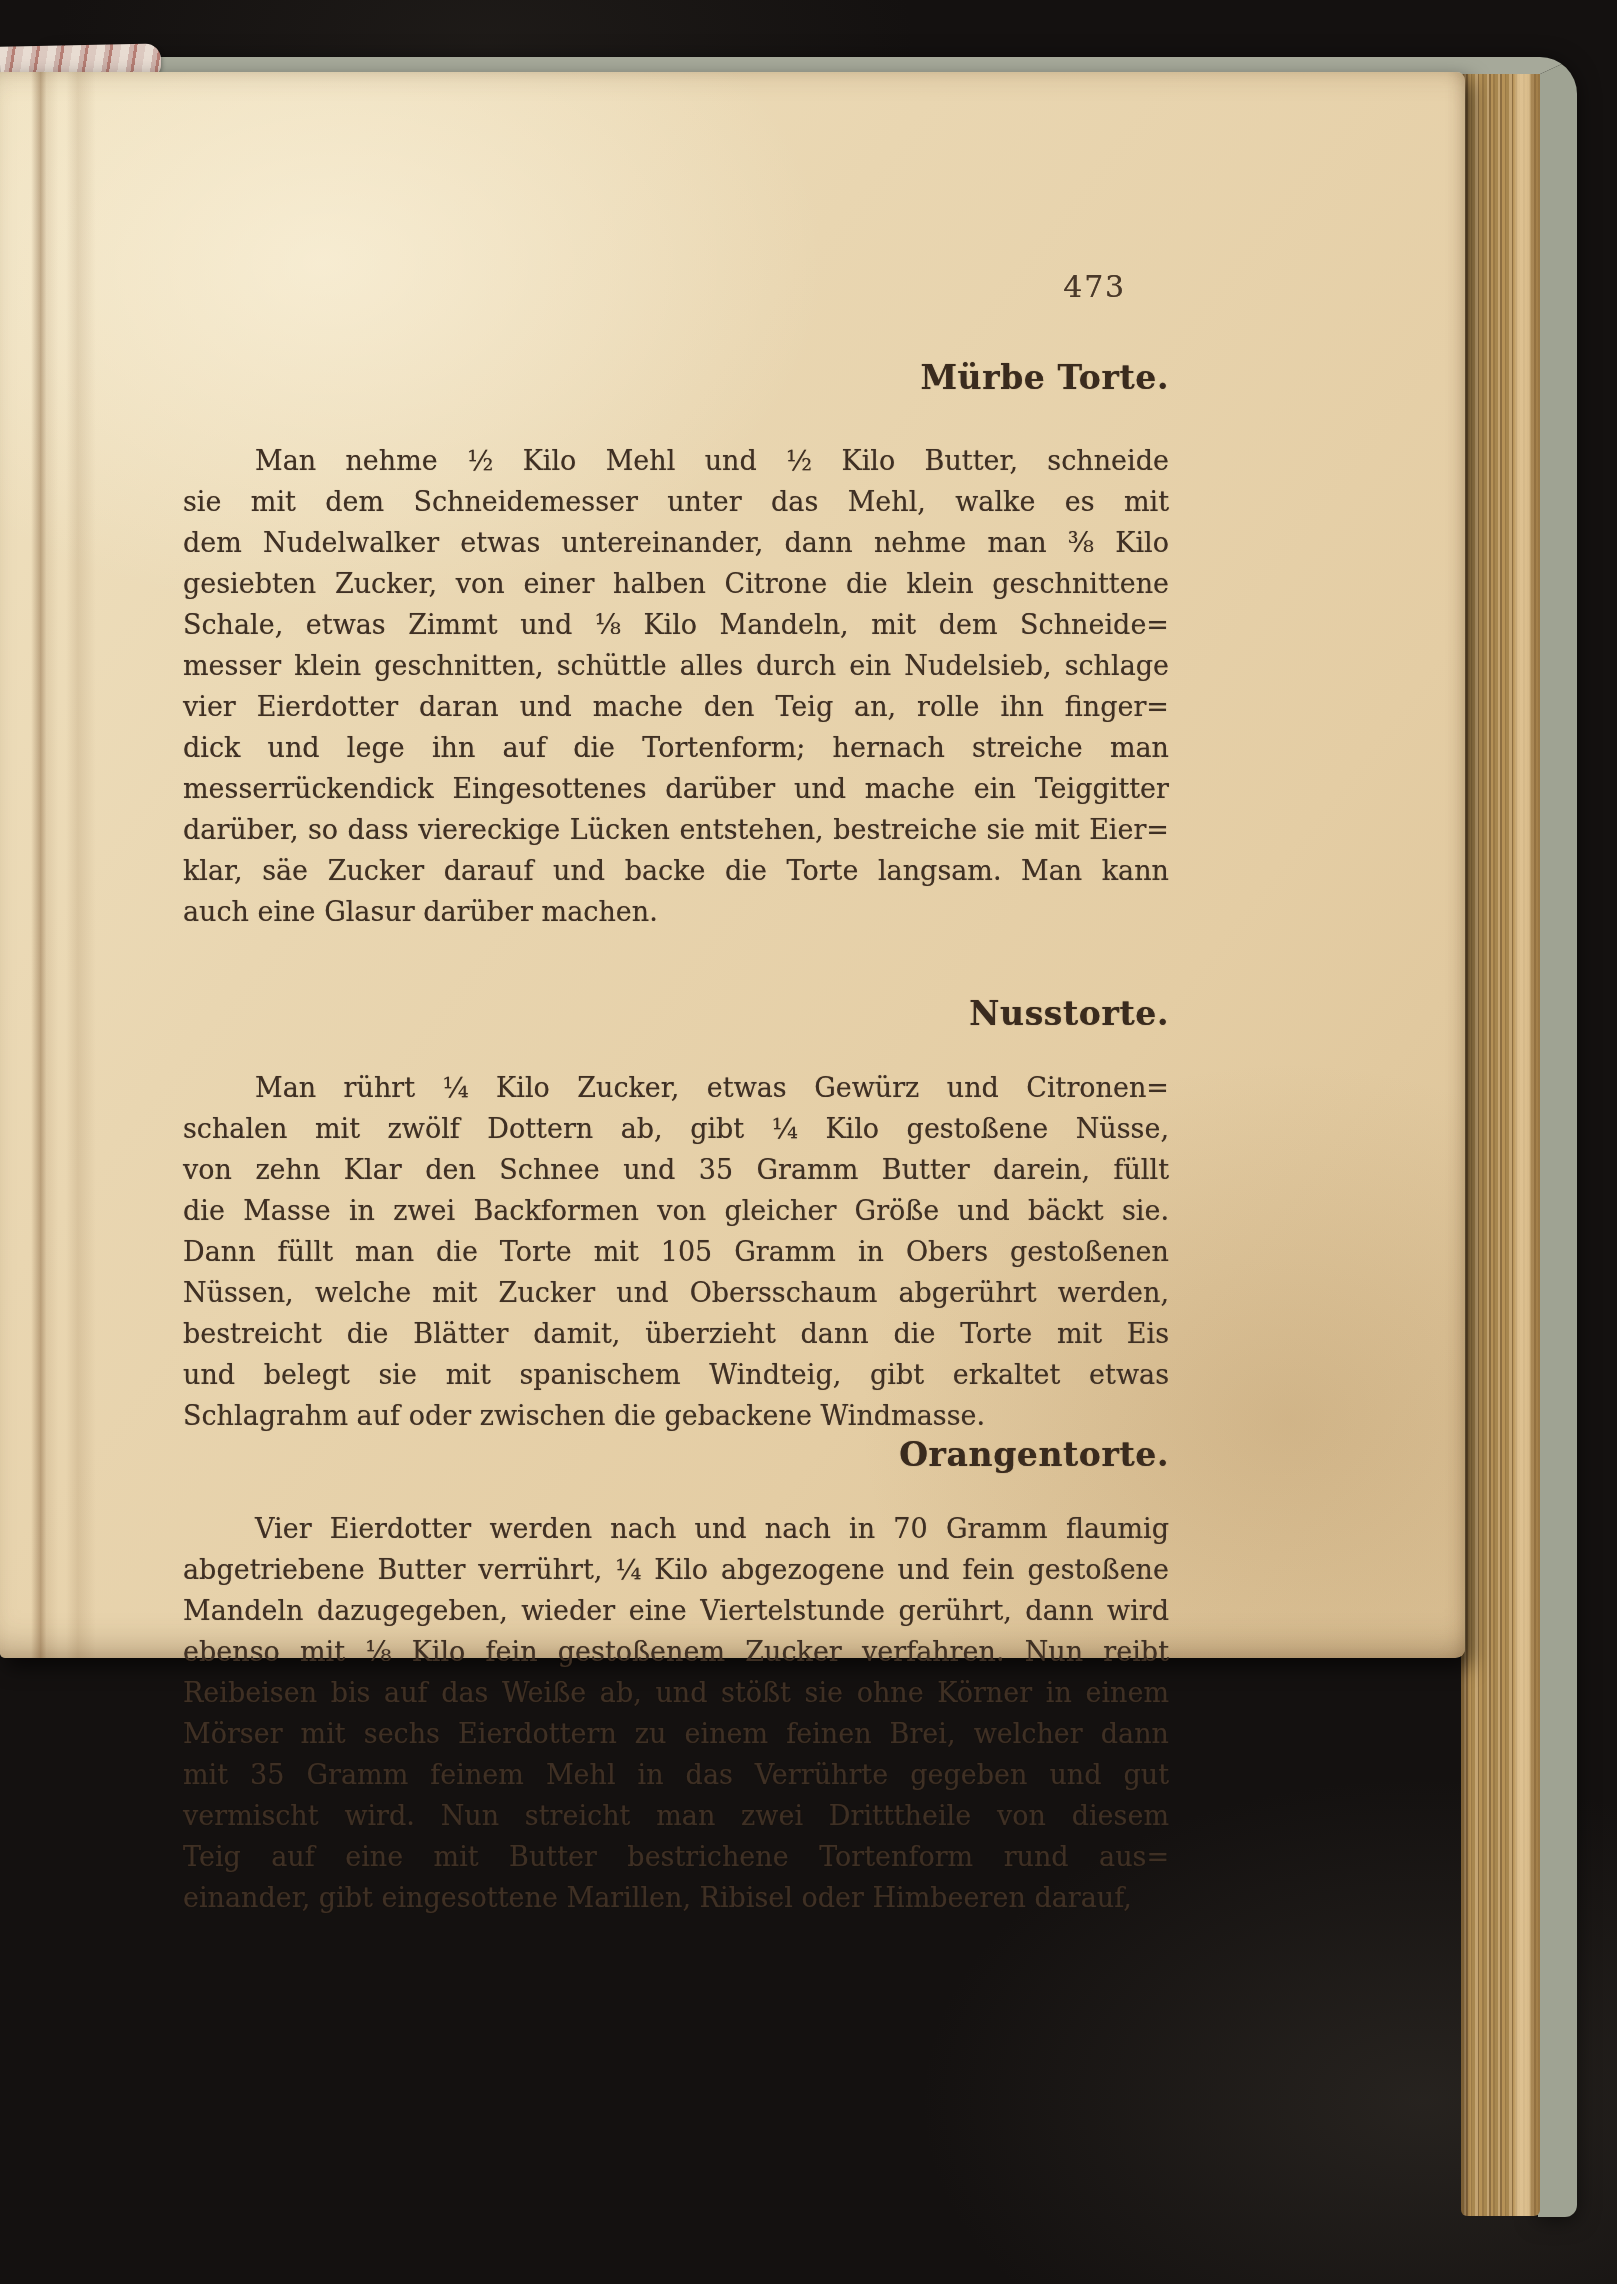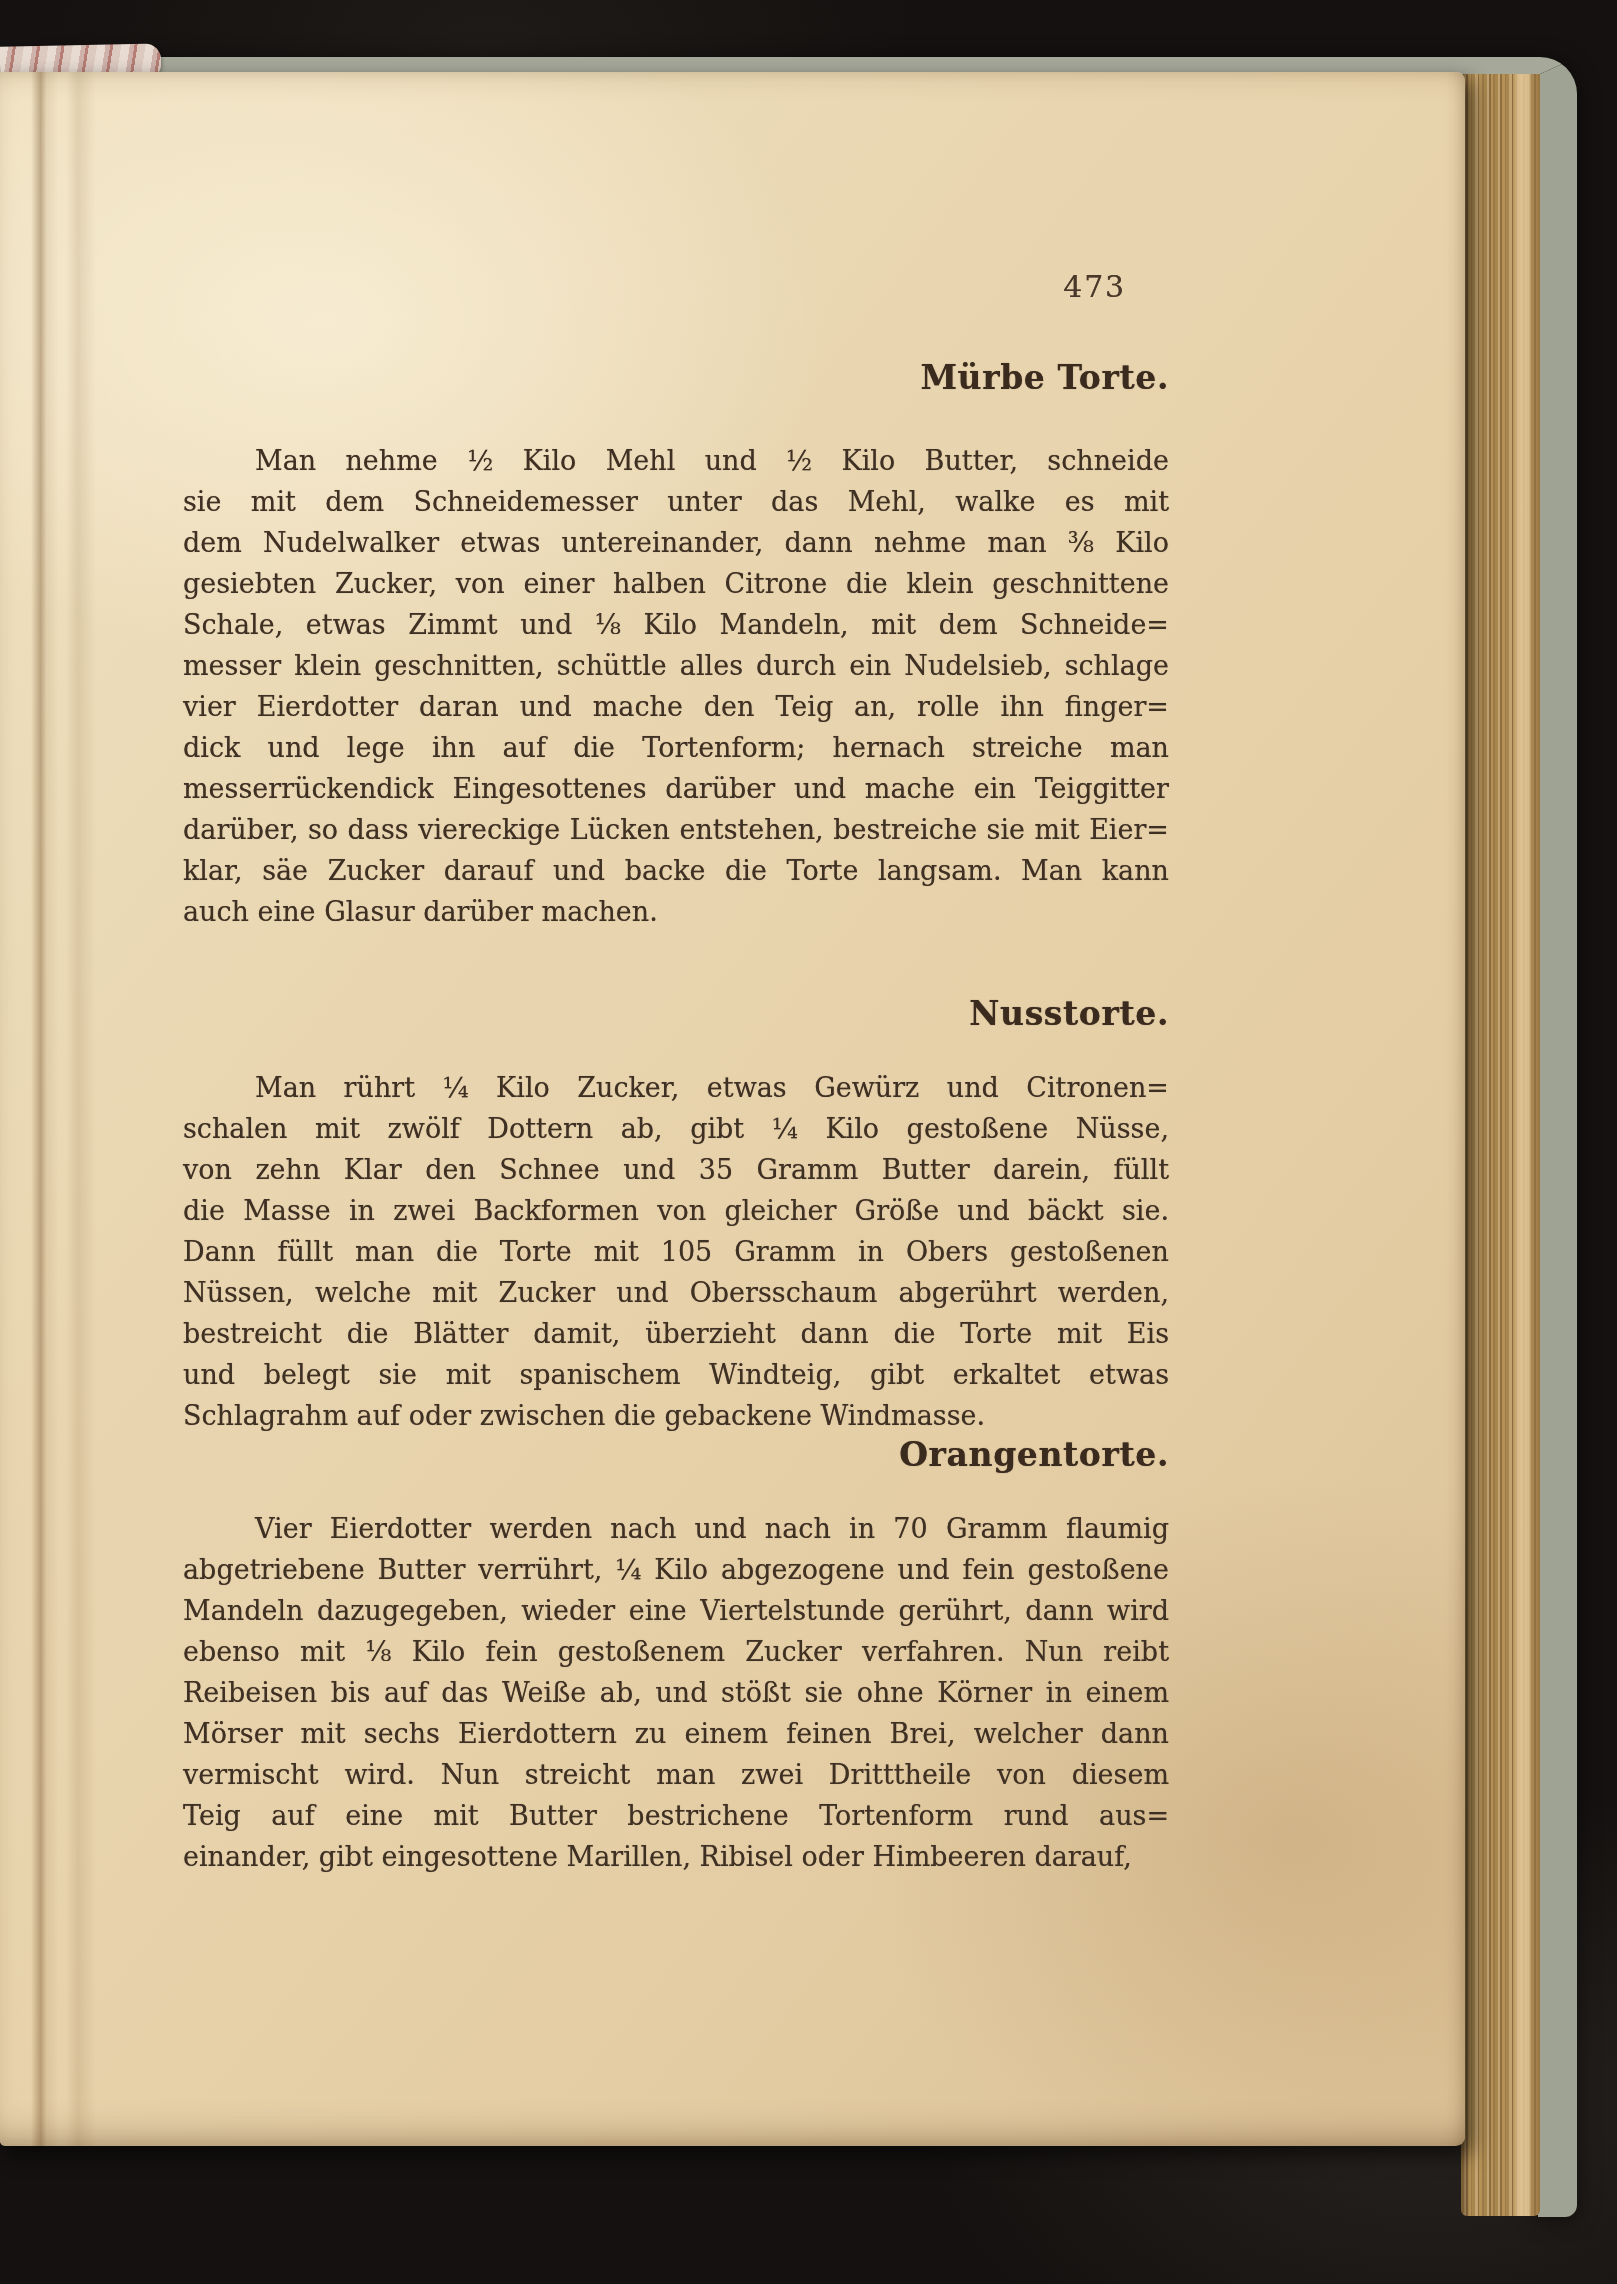--- a/index.html
+++ b/index.html
@@ -34,21 +34,21 @@
   .page-edges{
     position:absolute; left:1461px; top:74px; width:79px; height:2142px;
     background:
       linear-gradient(90deg, rgba(40,20,5,0.35) 0 4%, transparent 12%),
       linear-gradient(90deg, transparent 0 66%, rgba(226,198,150,0.85) 72% 86%, rgba(150,115,65,0.6) 90%),
       repeating-linear-gradient(90deg,
         #a8874f 0 3px, #c4a471 3px 5.4px, #8d6e41 5.4px 7.2px, #b69257 7.2px 9.6px, #9b7a47 9.6px 11.3px);
     border-radius:0 0 6px 6px;
   }
   .page{
-    position:absolute; left:0px; top:72px; width:1465px; height:2074px;
+    position:absolute; left:0px; top:72px; width:1465px; height:1586px;
     background:
       radial-gradient(776px 538px at 22% 12%, rgba(255,249,230,0.55), transparent 65%),
       radial-gradient(717px 597px at 88% 85%, rgba(150,108,58,0.20), transparent 60%),
       linear-gradient(128deg, #f0e2c1 0%, #e9d6b1 35%, #e4cda4 70%, #dbc195 100%);
     border-radius:0 8.4px 9.6px 4.8px;
     box-shadow:
       inset -10.8px 0 18px -10.8px rgba(90,60,30,0.35),
       inset 0 -27.5px 36px -23px rgba(75,48,22,0.40),
       inset 0 20.3px 30px -23px rgba(110,80,45,0.30),
       6px 8.4px 20.3px rgba(0,0,0,0.6);
@@ -137,20 +137,21 @@
 
       <div>
         <div class="recipe-title t3">Orangentorte.</div>
         <div class="para">
           <div class="line indent">Vier Eierdotter werden nach und nach in 70 Gramm flaumig</div>
           <div class="line">abgetriebene Butter verrührt, ¼ Kilo abgezogene und fein gestoßene</div>
           <div class="line">Mandeln dazugegeben, wieder eine Viertelstunde gerührt, dann wird</div>
           <div class="line">ebenso mit ⅛ Kilo fein gestoßenem Zucker verfahren. Nun reibt</div>
           <div class="line">Reibeisen bis auf das Weiße ab, und stößt sie ohne Körner in einem</div>
           <div class="line">Mörser mit sechs Eierdottern zu einem feinen Brei, welcher dann</div>
+          <div class="line">mit 35 Gramm feinem Mehl in das Verrührte gegeben und gut</div>
           <div class="line">vermischt wird. Nun streicht man zwei Dritttheile von diesem</div>
           <div class="line">Teig auf eine mit Butter bestrichene Tortenform rund aus=</div>
           <div class="line last">einander, gibt eingesottene Marillen, Ribisel oder Himbeeren darauf,</div>
         </div>
       </div>
 
     </div>
   </div>
 </div>
 

